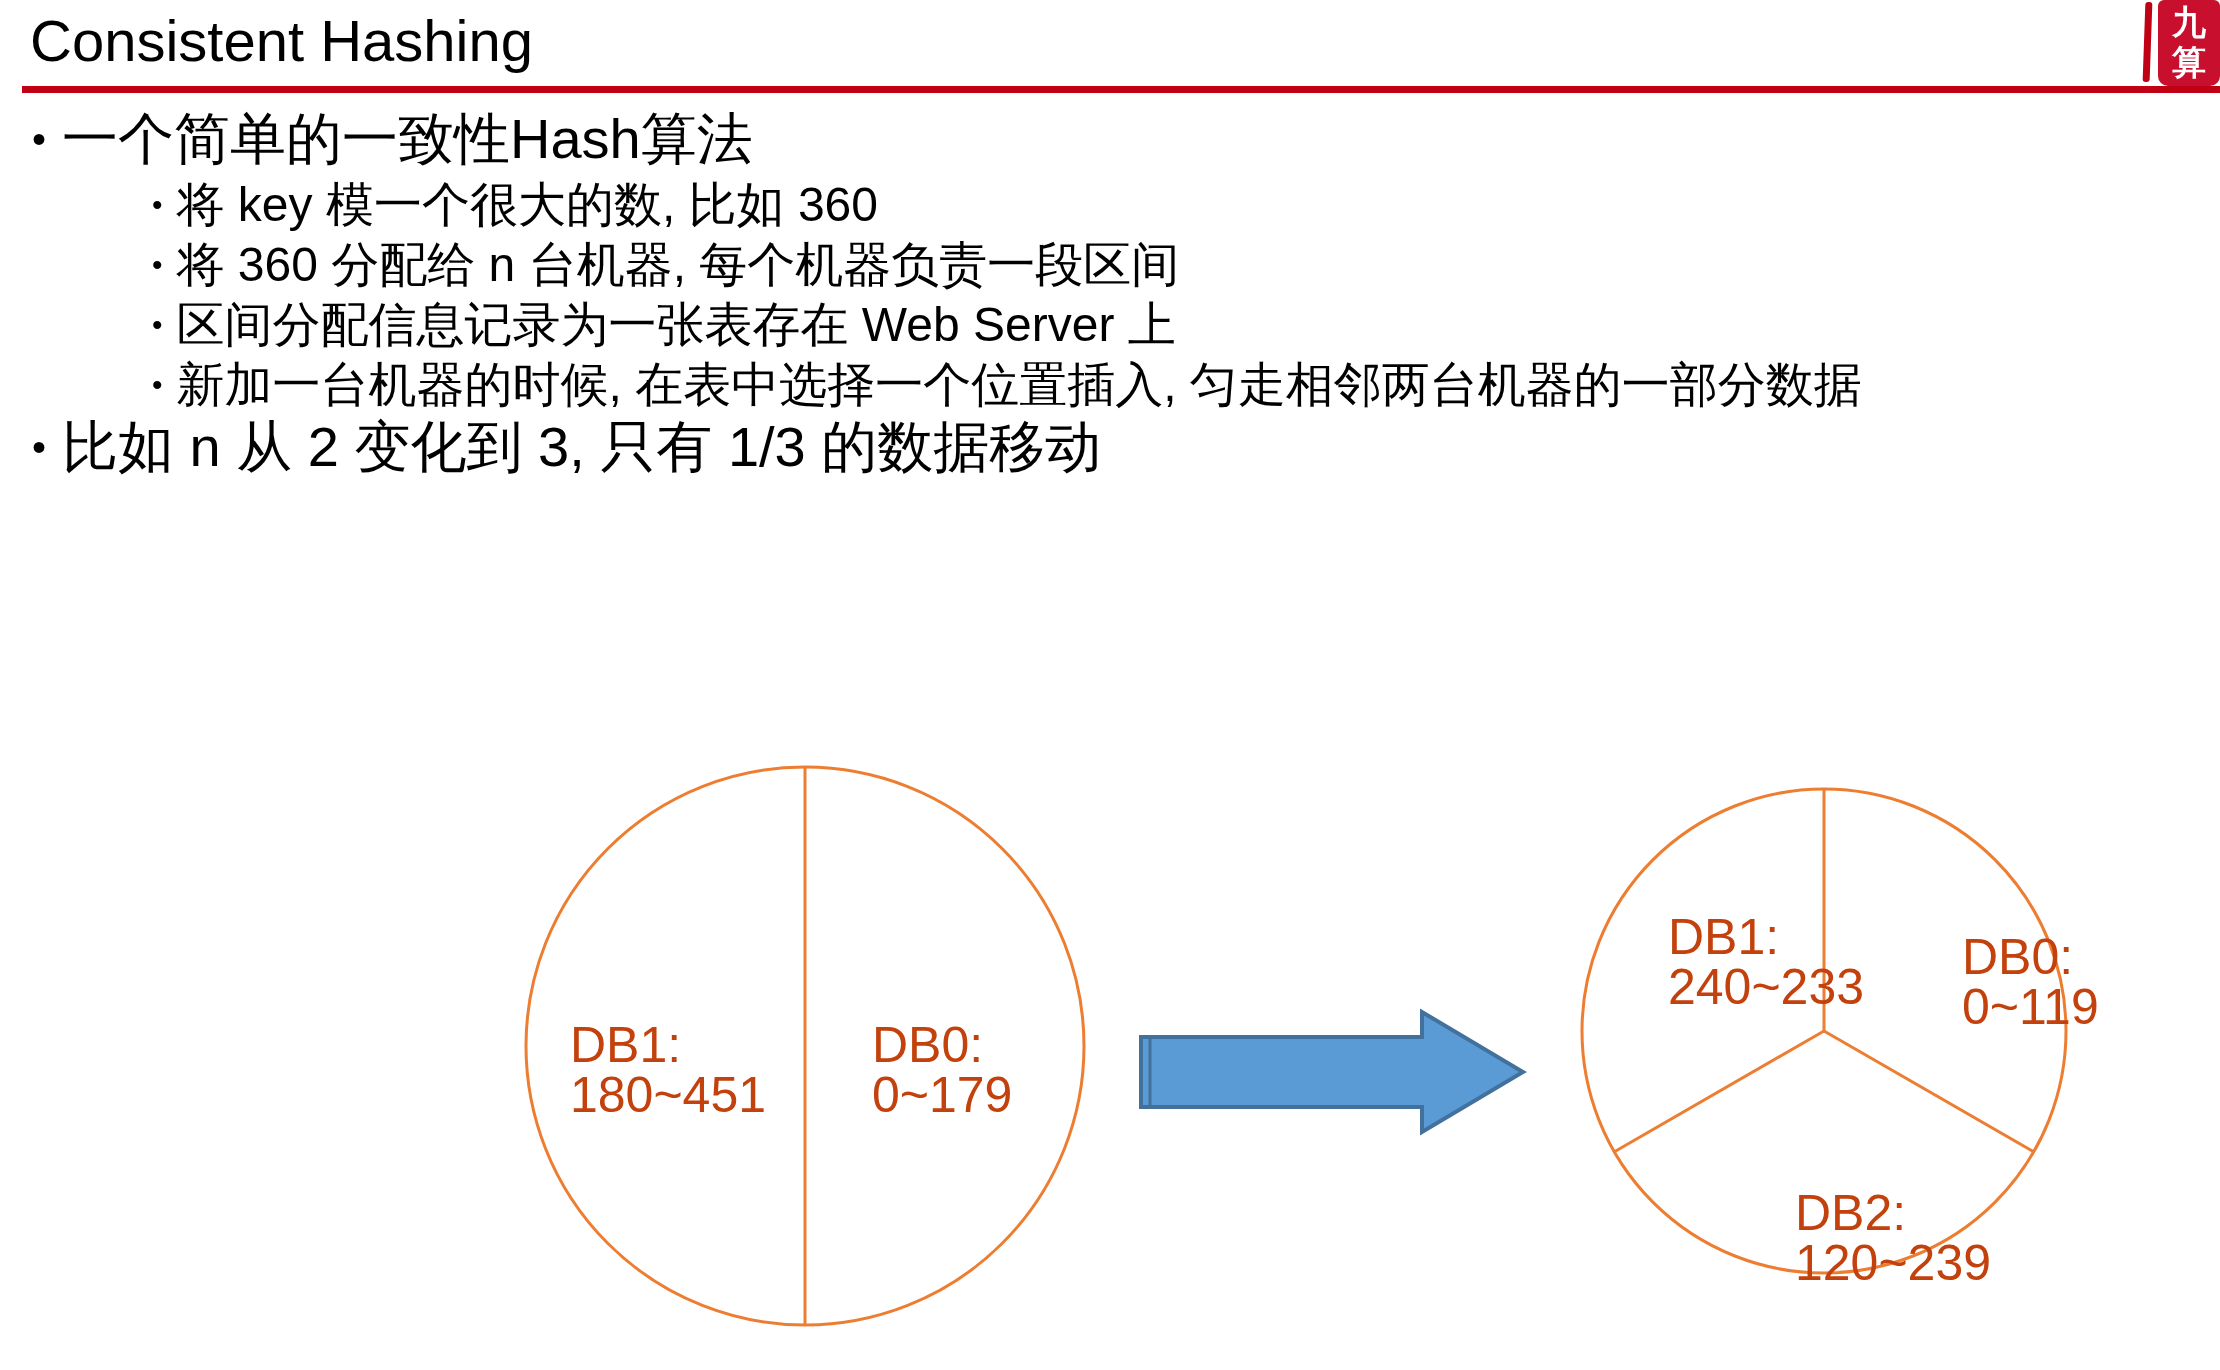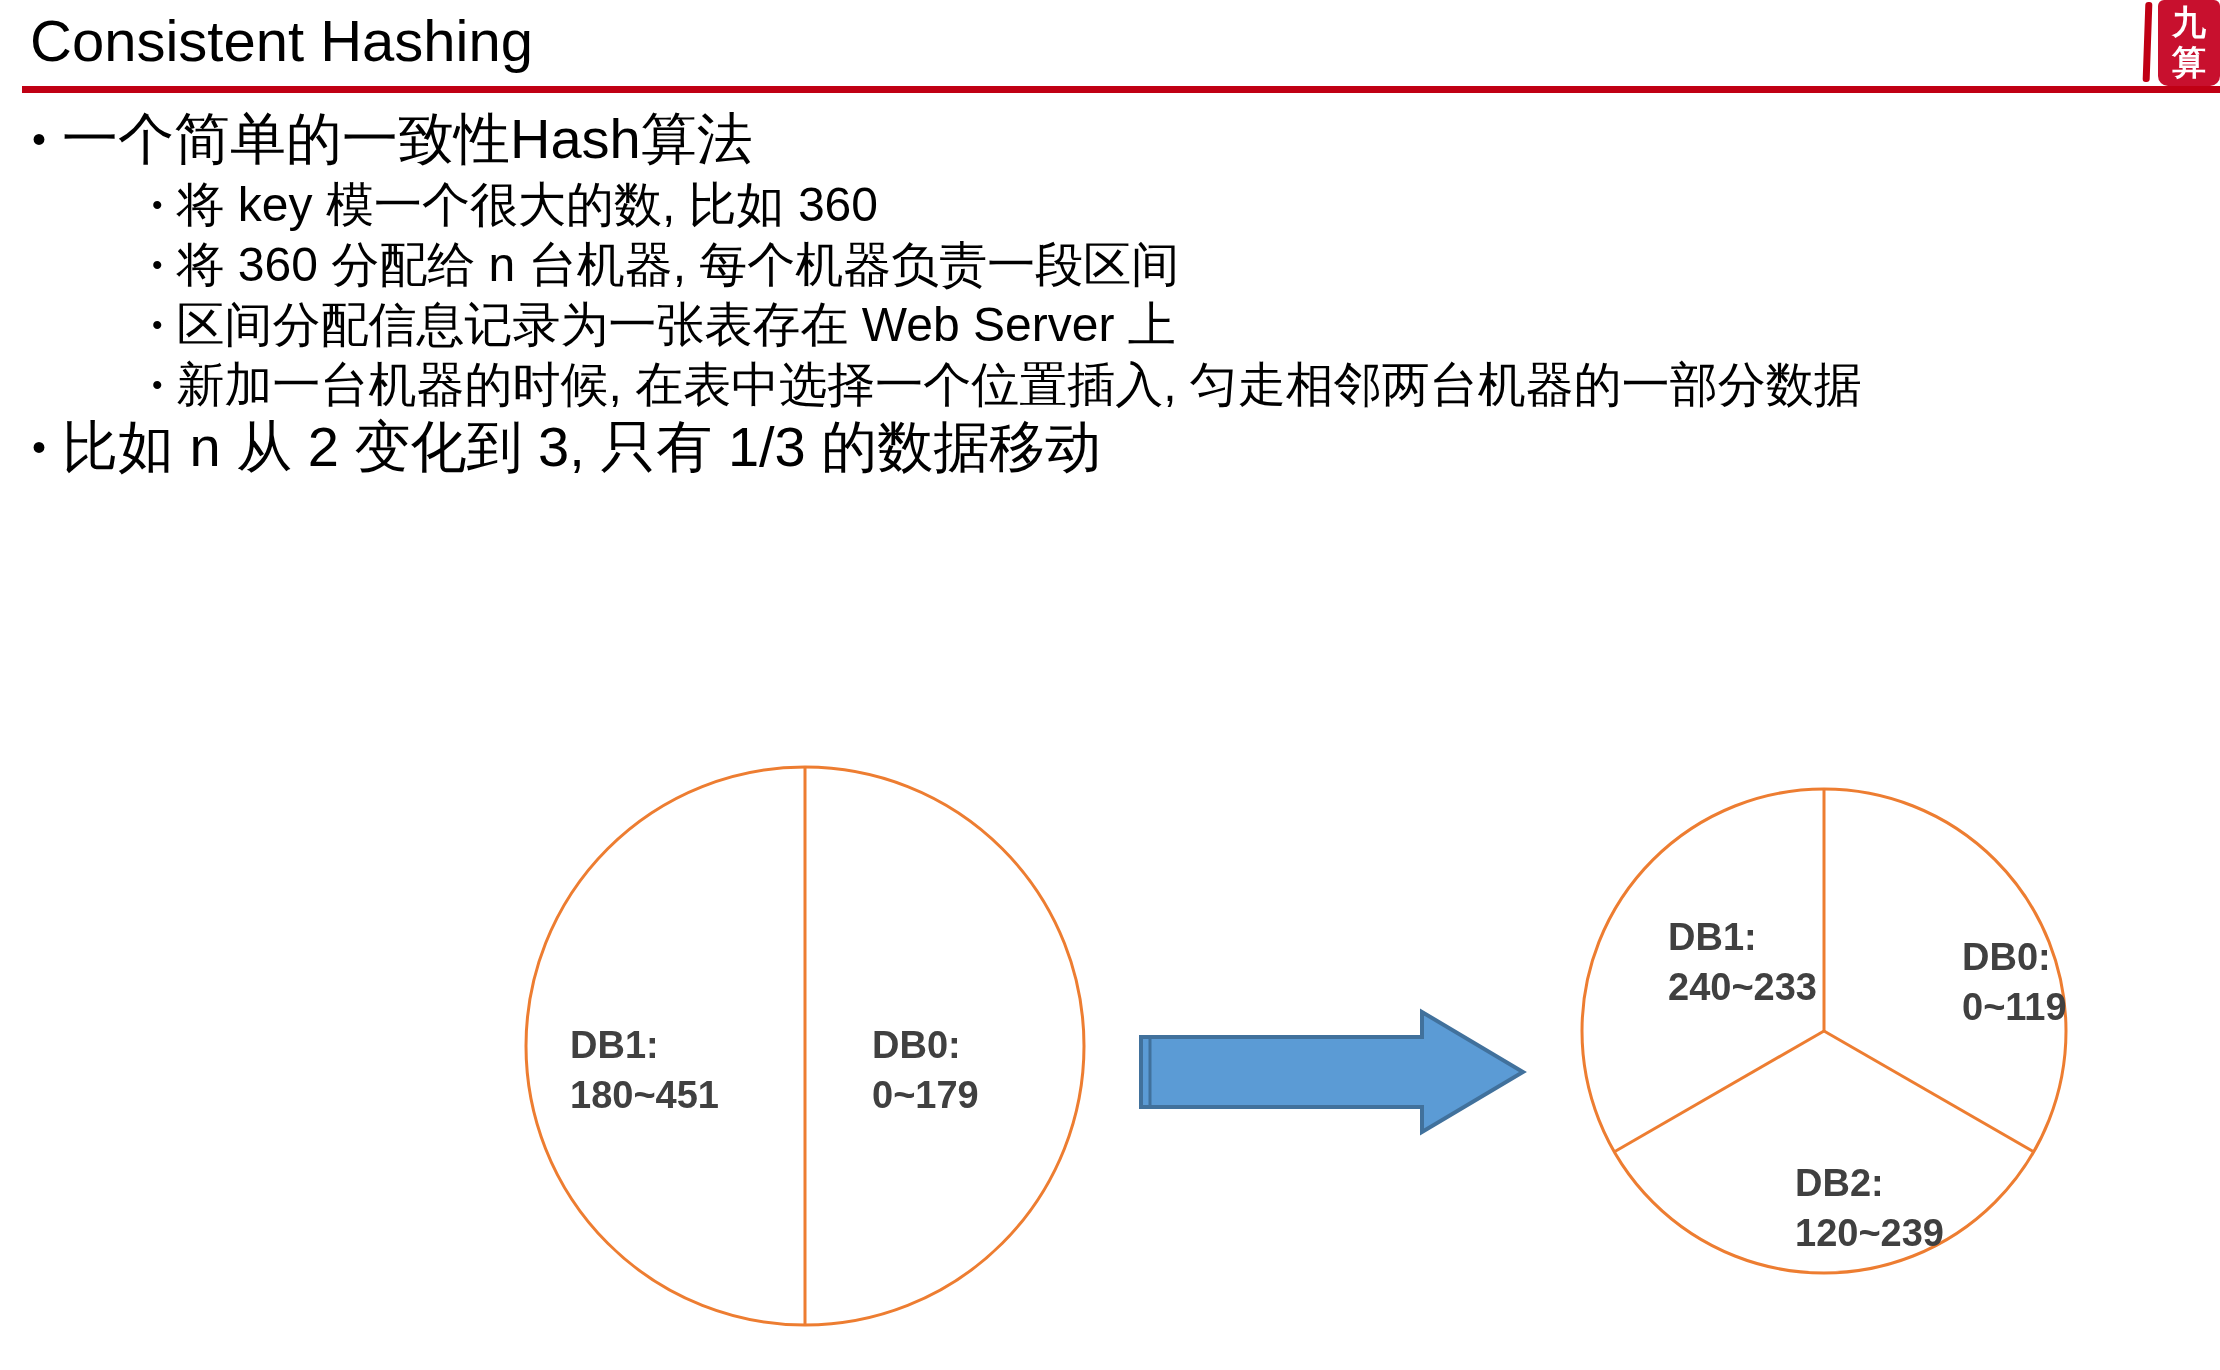--- a/index.html
+++ b/index.html
@@ -125,33 +125,32 @@
     left: 0px;
     top: 0px;
     width: 2220px;
     height: 1370px;
     pointer-events: none;
   }
   #diagram svg { display: block; }
 
   .pie-label {
     position: absolute;
-    font-size: 38px;
+    font-size: 50px;
     line-height: 50px;
-    color: #404040;
+    color: #c2410c;
     white-space: nowrap;
-    font-weight: bold;
   }
   
   #label-left-db1 { left: 570px; top: 1020px; }
   #label-left-db0 { left: 872px; top: 1020px; }
   
   #label-right-db1 { left: 1668px; top: 912px; }
   #label-right-db0 { left: 1962px; top: 932px; }
-  #label-right-db2 { left: 1795px; top: 1158px; }
+  #label-right-db2 { left: 1795px; top: 1188px; }
 </style>
 </head>
 <body>
 
 <div id="slide-title">Consistent Hashing</div>
 
 <div id="title-rule"></div>
 
 <div id="logo">
   <div class="logo-stroke"></div>

